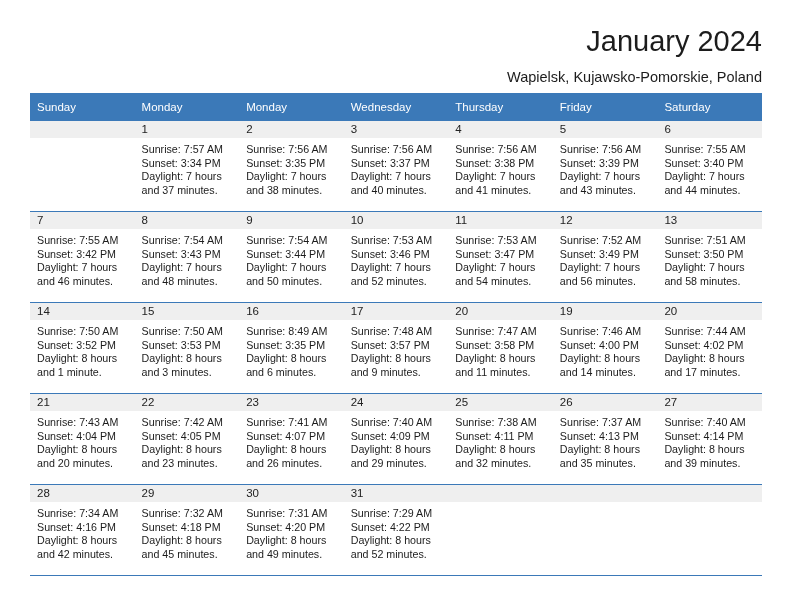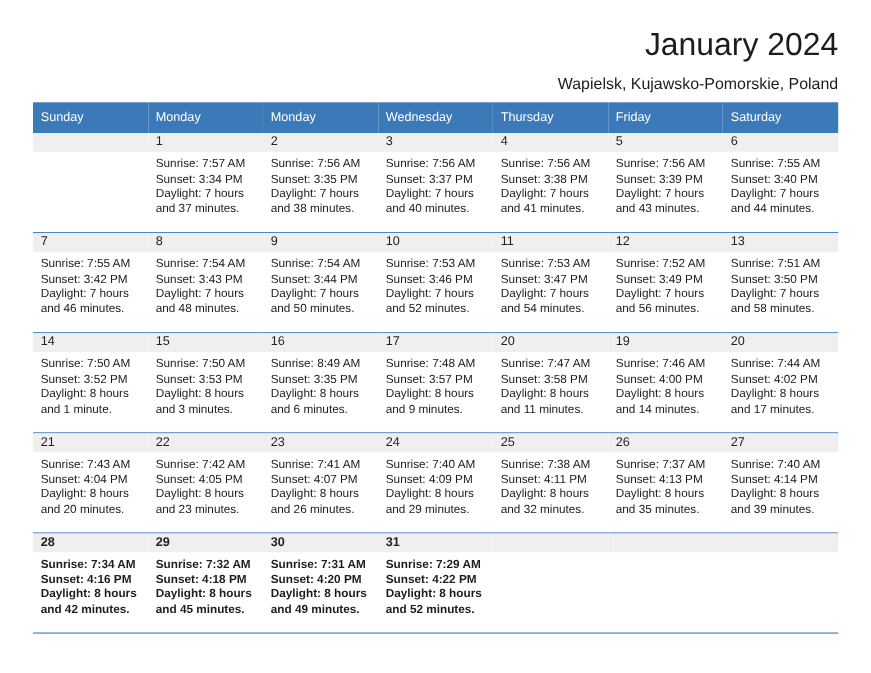--- a/index.html
+++ b/index.html
@@ -110,21 +110,20 @@
     vertical-align: top;
     padding: 0;
     border-top: 1.6px solid #3b79b8;
     height: 90px;
   }
   tr.week-row.first > td {
     border-top: none;
   }
   tr.week-row.last > td {
     border-bottom: 1.6px solid #3b79b8;
-    font-weight: bold;
   }
 
   .cell {
     position: relative;
     height: 90px;
     box-sizing: border-box;
   }
   .daynum-band {
     background: #efefef;
     height: 17px;

